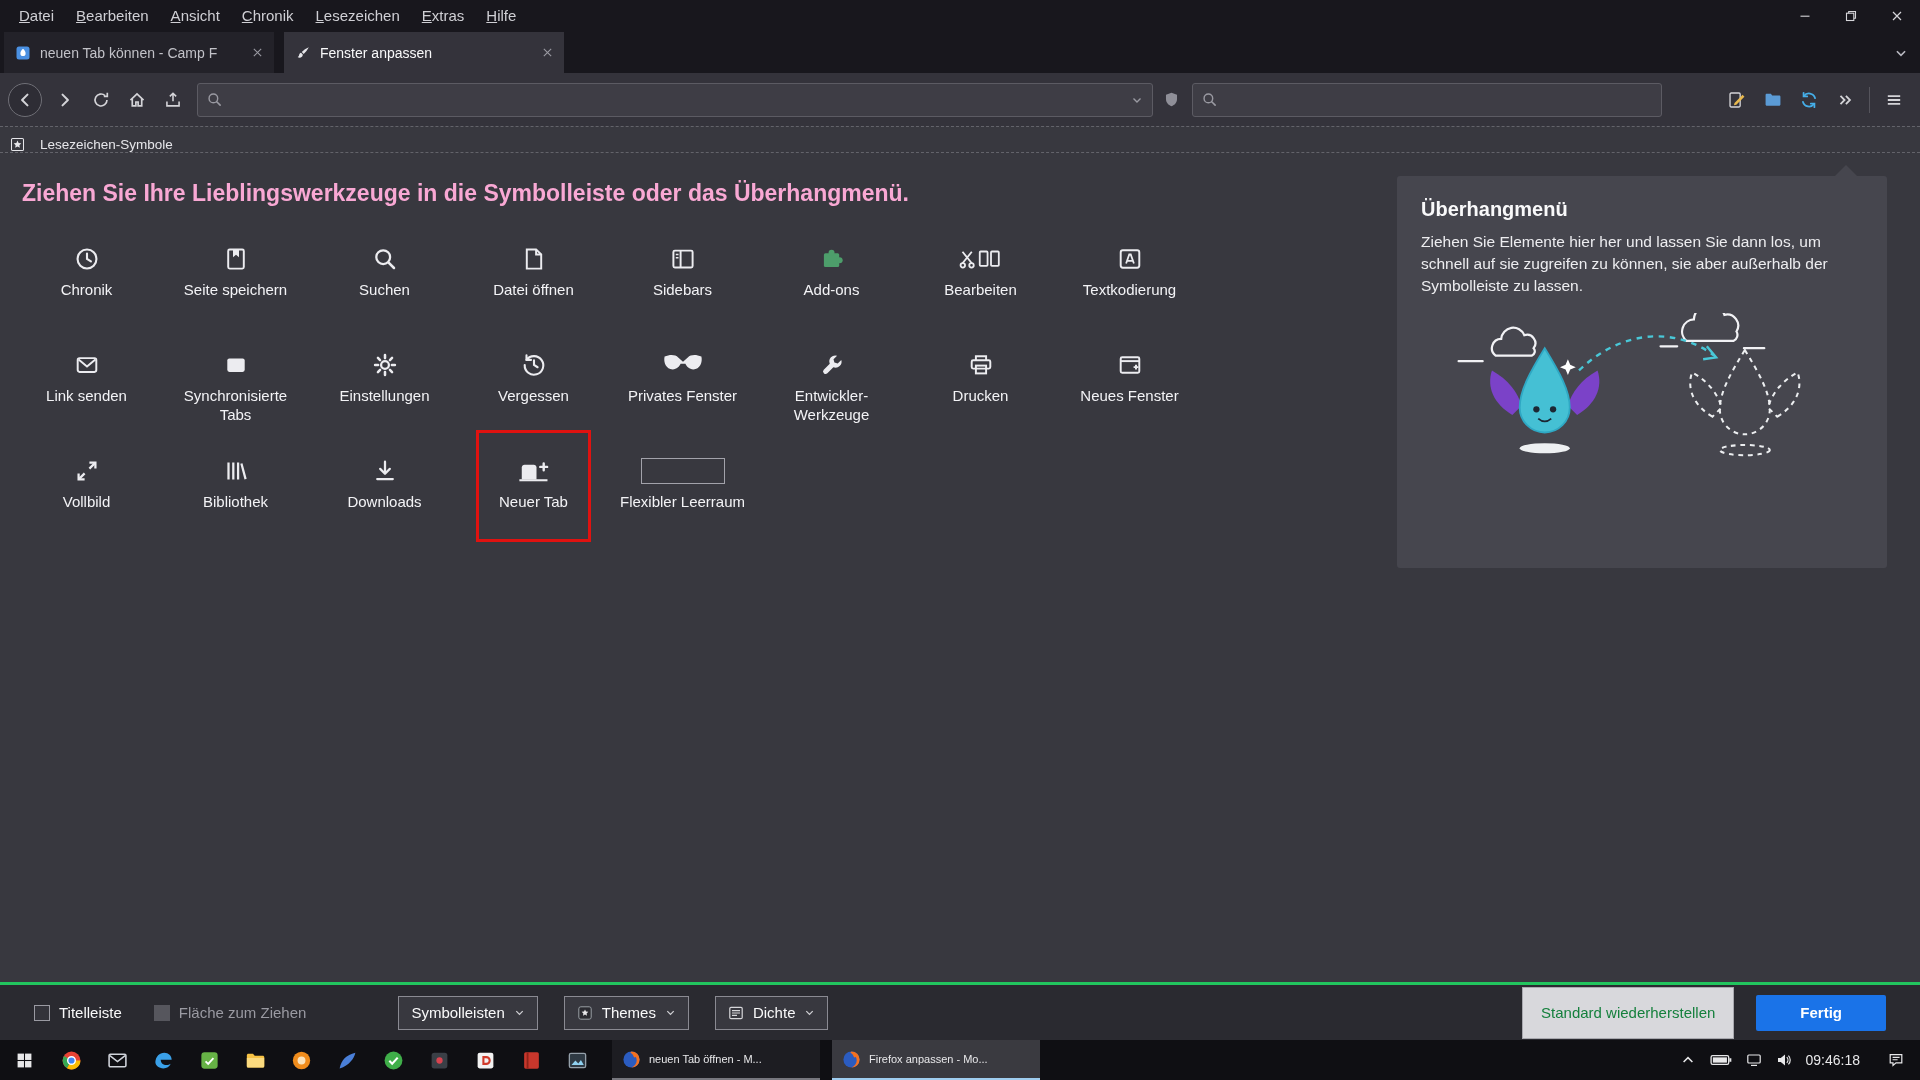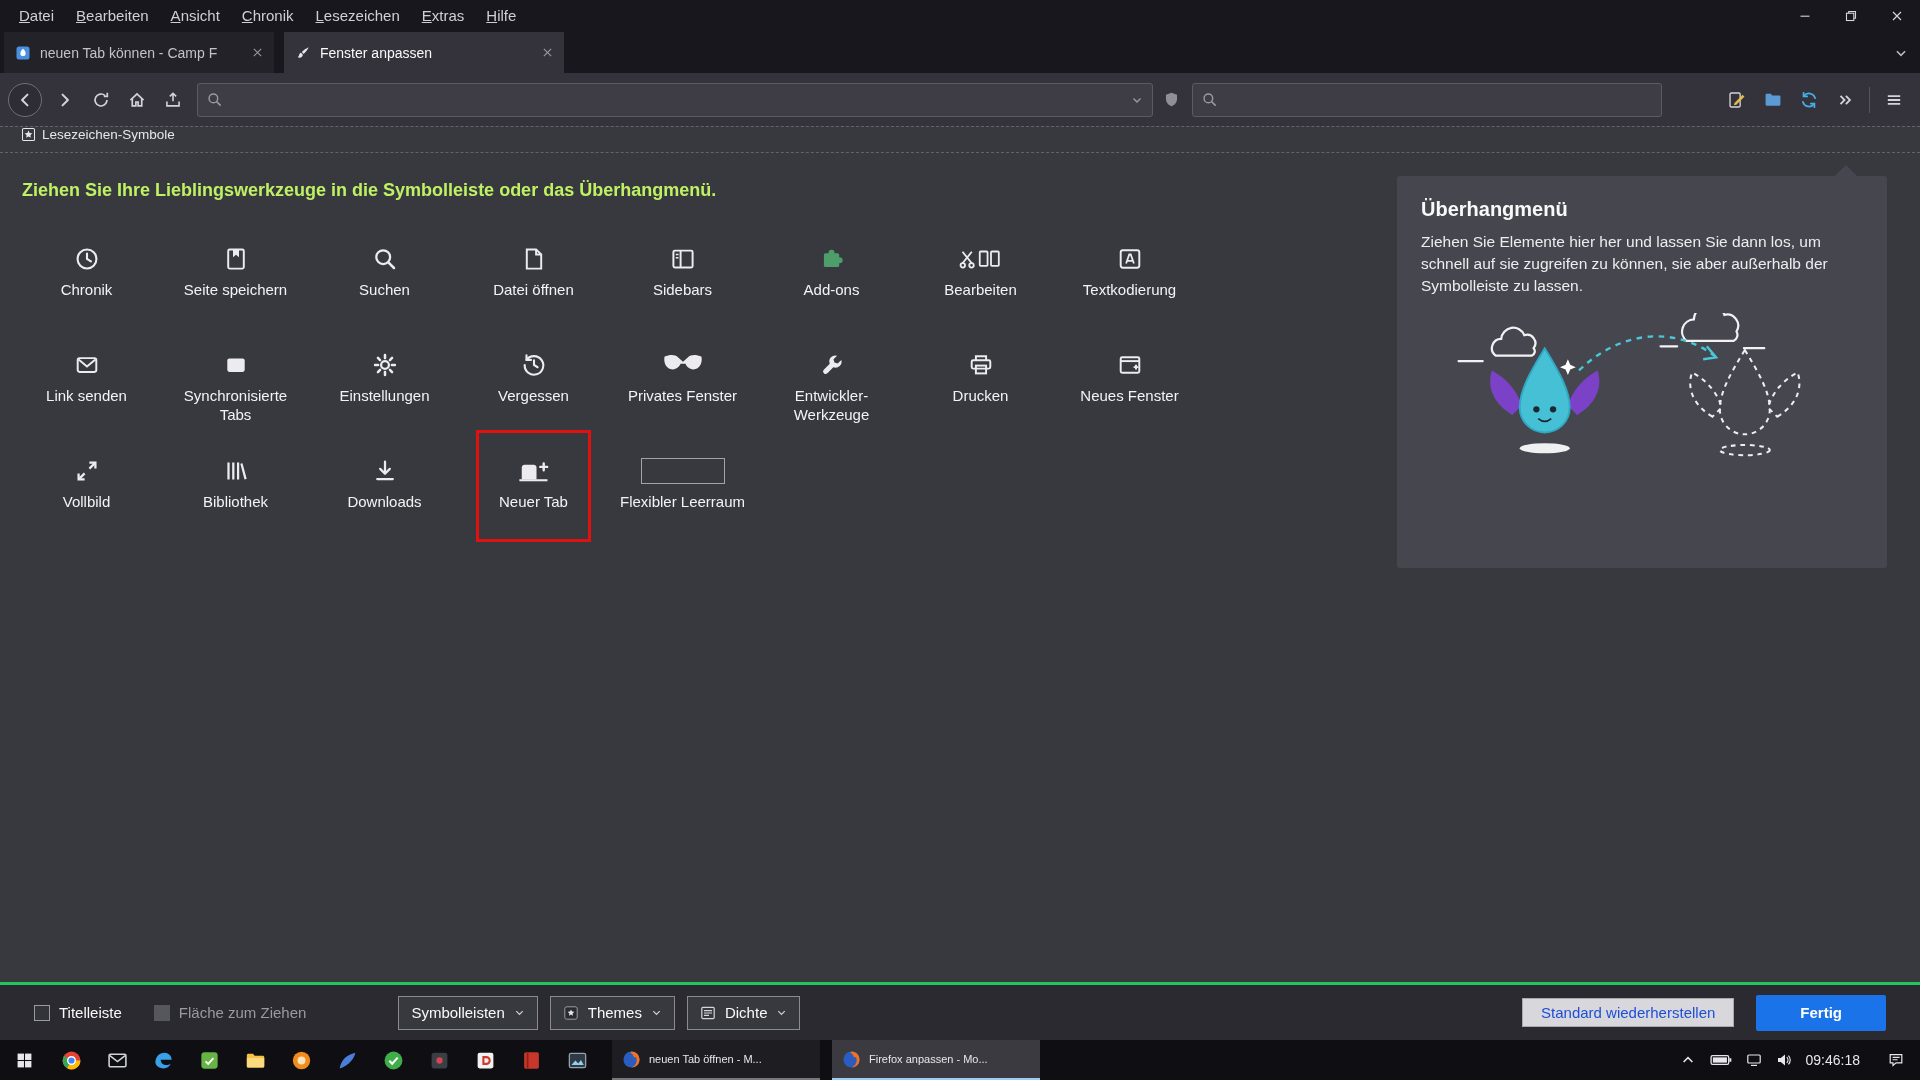--- a/index.html
+++ b/index.html
@@ -39,26 +39,26 @@
   .searchbar{width:470px;margin-left:12px;}
   .field .ficon svg{width:15px;height:15px;}
   .field .grow{flex:1;}
   .field .fchev svg{width:12px;height:12px;}
   .shield-badge{margin-left:10px;color:#8f8f98;flex:0 0 auto;}
   .shield-badge svg{width:17px;height:17px;}
   .nav-right{margin-left:auto;display:flex;align-items:center;}
   .sep{width:1px;height:26px;background:#55545c;margin:0 6px;}
 
   
-  .bookmarksbar{position:absolute;top:126px;left:0;right:0;height:27px;background:#38383f;border-top:1px dashed #63636a;border-bottom:1px dashed #63636a;display:flex;align-items:flex-start;padding:0 21px;font-size:13.5px;color:#e6e6ea;gap:6px;}
+  .bookmarksbar{position:absolute;top:126px;left:0;right:0;height:27px;background:#38383f;border-top:1px dashed #63636a;border-bottom:1px dashed #63636a;display:flex;align-items:flex-end;padding:0 10px;font-size:13.5px;color:#e6e6ea;gap:15px;}
   .bookmarksbar .bicon svg{width:15px;height:15px;}
 
   
   .content{position:absolute;top:154px;left:0;right:0;bottom:40px;background:#38383f;}
-  .cust-heading{position:absolute;left:22px;top:26px;font-size:18px;font-weight:700;color:#bef264;}
+  .cust-heading{position:absolute;left:22px;top:26px;font-size:23px;font-weight:700;color:#f9a8d4;}
   .grid{position:absolute;left:12px;top:84px;display:grid;grid-template-columns:repeat(8,149px);grid-auto-rows:106px;}
   .gcell{position:relative;display:flex;flex-direction:column;align-items:center;padding-top:6px;text-align:center;}
   .gicon{height:30px;display:flex;align-items:center;justify-content:center;color:#ececf0;margin-bottom:7px;}
   .gicon svg{height:24px;width:auto;}
   .glabel{font-size:15px;line-height:1.25;max-width:132px;color:#f3f3f6;}
   .gcell.highlighted::before{content:"";position:absolute;left:17px;right:17px;top:-20px;bottom:14px;border:3px solid #e01210;}
   .flexbox-rect{display:inline-block;width:84px;height:26px;border:1px solid #a2a2aa;}
 
   
   .panel{position:absolute;left:1397px;top:22px;width:490px;height:392px;background:#46464e;border-radius:3px;padding:22px 24px;}
@@ -67,26 +67,26 @@
   .panel-desc{font-size:15.5px;line-height:1.42;color:#ededf0;}
   .panel-illustration{margin-top:16px;display:flex;justify-content:center;}
   .panel-illustration svg{width:426px;height:176px;}
 
   
   .cfooter{position:absolute;left:0;right:0;bottom:0;height:58px;background:#2a2a30;border-top:3px solid #22c55e;display:flex;align-items:center;padding:0 34px;font-size:15px;}
   .cbgroup{display:flex;align-items:center;margin-right:32px;}
   .cb{width:16px;height:16px;border:1px solid #9a9aa2;background:#33333a;display:inline-block;margin-right:9px;}
   .cb.disabled{background:#56565d;border-color:#56565d;}
   .cblabel.dim{color:#9a9aa2;}
-  .dd{display:flex;align-items:center;gap:9px;height:34px;padding:0 12px;background:#38383f;border:1px solid #8a8a92;color:#f9f9fa;margin-right:12px;}
+  .dd{display:flex;align-items:center;gap:9px;height:34px;padding:0 12px;background:#38383f;border:1px solid #8a8a92;color:#f9f9fa;margin-right:26px;}
   .dd .ddicon{color:#d6d6da;}
   .dd .ddicon svg{width:16px;height:16px;}
   .dd .ddchev svg{width:11px;height:11px;color:#d0d0d4;}
   .dd-first{margin-left:60px;}
-  .btn-light{margin-left:auto;height:29px;display:flex;align-items:center;padding:0 18px;background:#d8d8dc;color:#1d4ed8;border:1px solid #a8a8ae;font-size:15px;}
+  .btn-light{margin-left:auto;height:52px;display:flex;align-items:center;padding:0 18px;background:#d8d8dc;color:#15803d;border:1px solid #a8a8ae;font-size:15px;}
   .btn-primary{height:36px;display:flex;align-items:center;padding:4px 44px;background:#1a73e8;color:#fff;font-weight:700;font-size:15px;border-radius:2px;margin-left:22px;}
 
   
   .taskbar{position:absolute;left:0;right:0;bottom:0;height:40px;background:#0f0f13;display:flex;align-items:stretch;color:#e8e8ea;}
   .tstart{width:48px;display:flex;align-items:center;justify-content:center;}
   .tstart svg{width:17px;height:17px;}
   .tapp{width:46px;display:flex;align-items:center;justify-content:center;}
   .tapp svg{width:21px;height:21px;}
   .twin{width:208px;display:flex;align-items:center;gap:8px;padding:0 10px;font-size:11px;background:#1d1d22;border-bottom:2px solid #77777e;margin-left:12px;}
   .twin.active{background:#3a3a40;border-bottom-color:#9fcdf0;}

